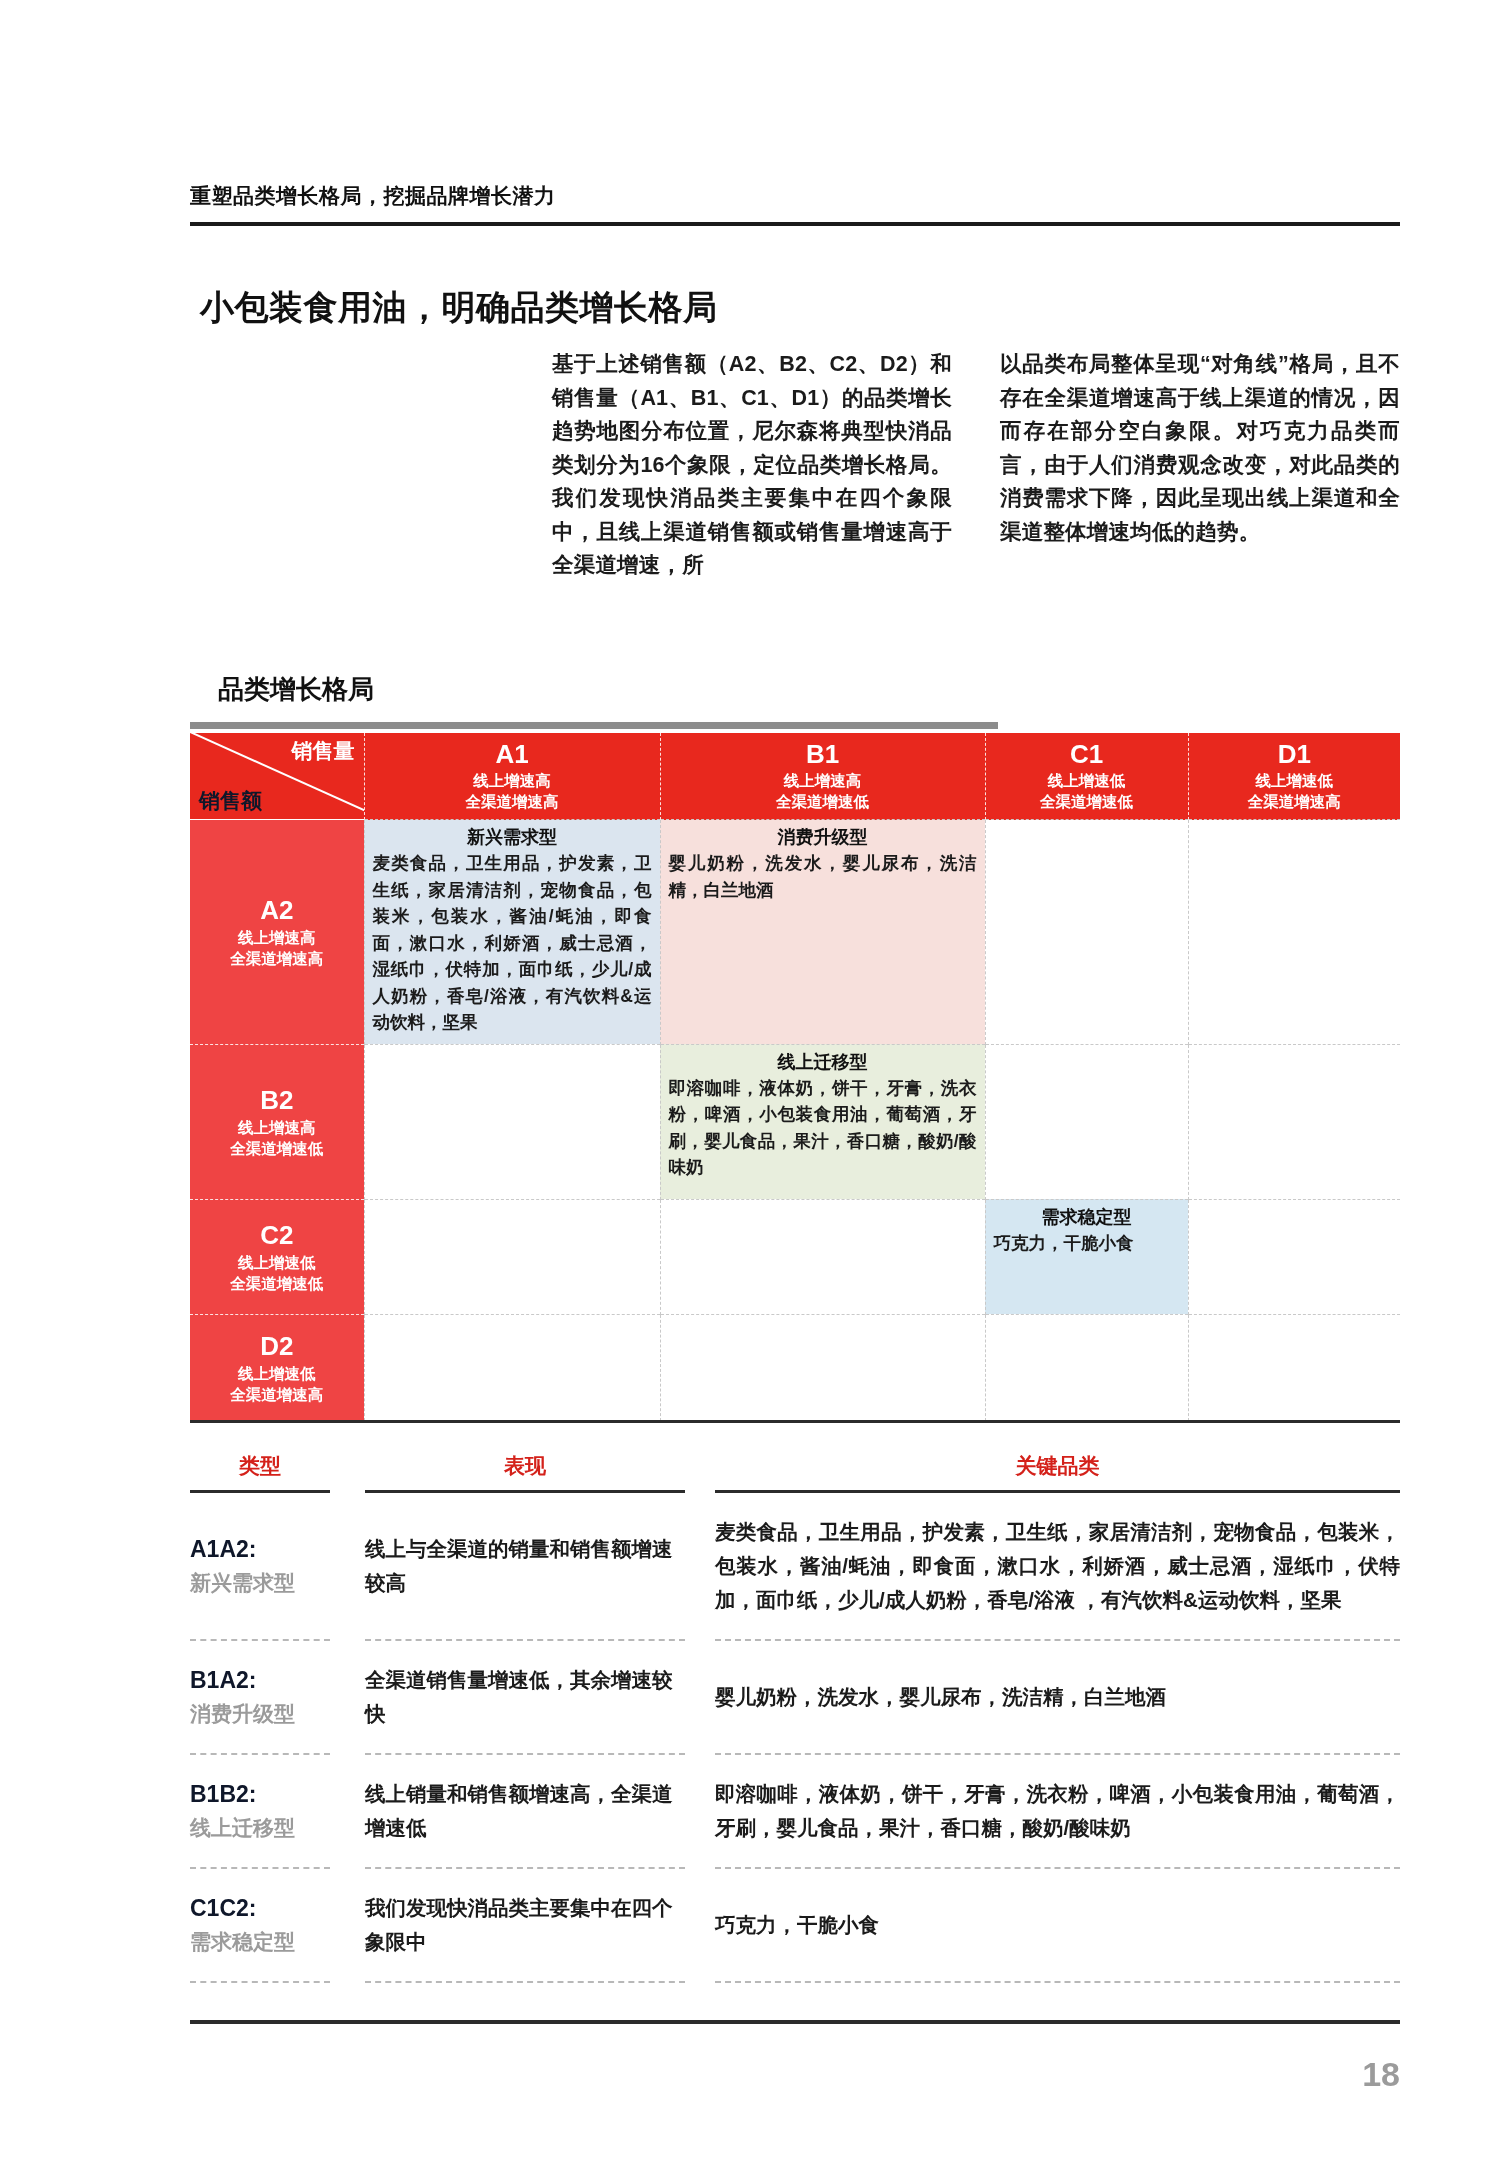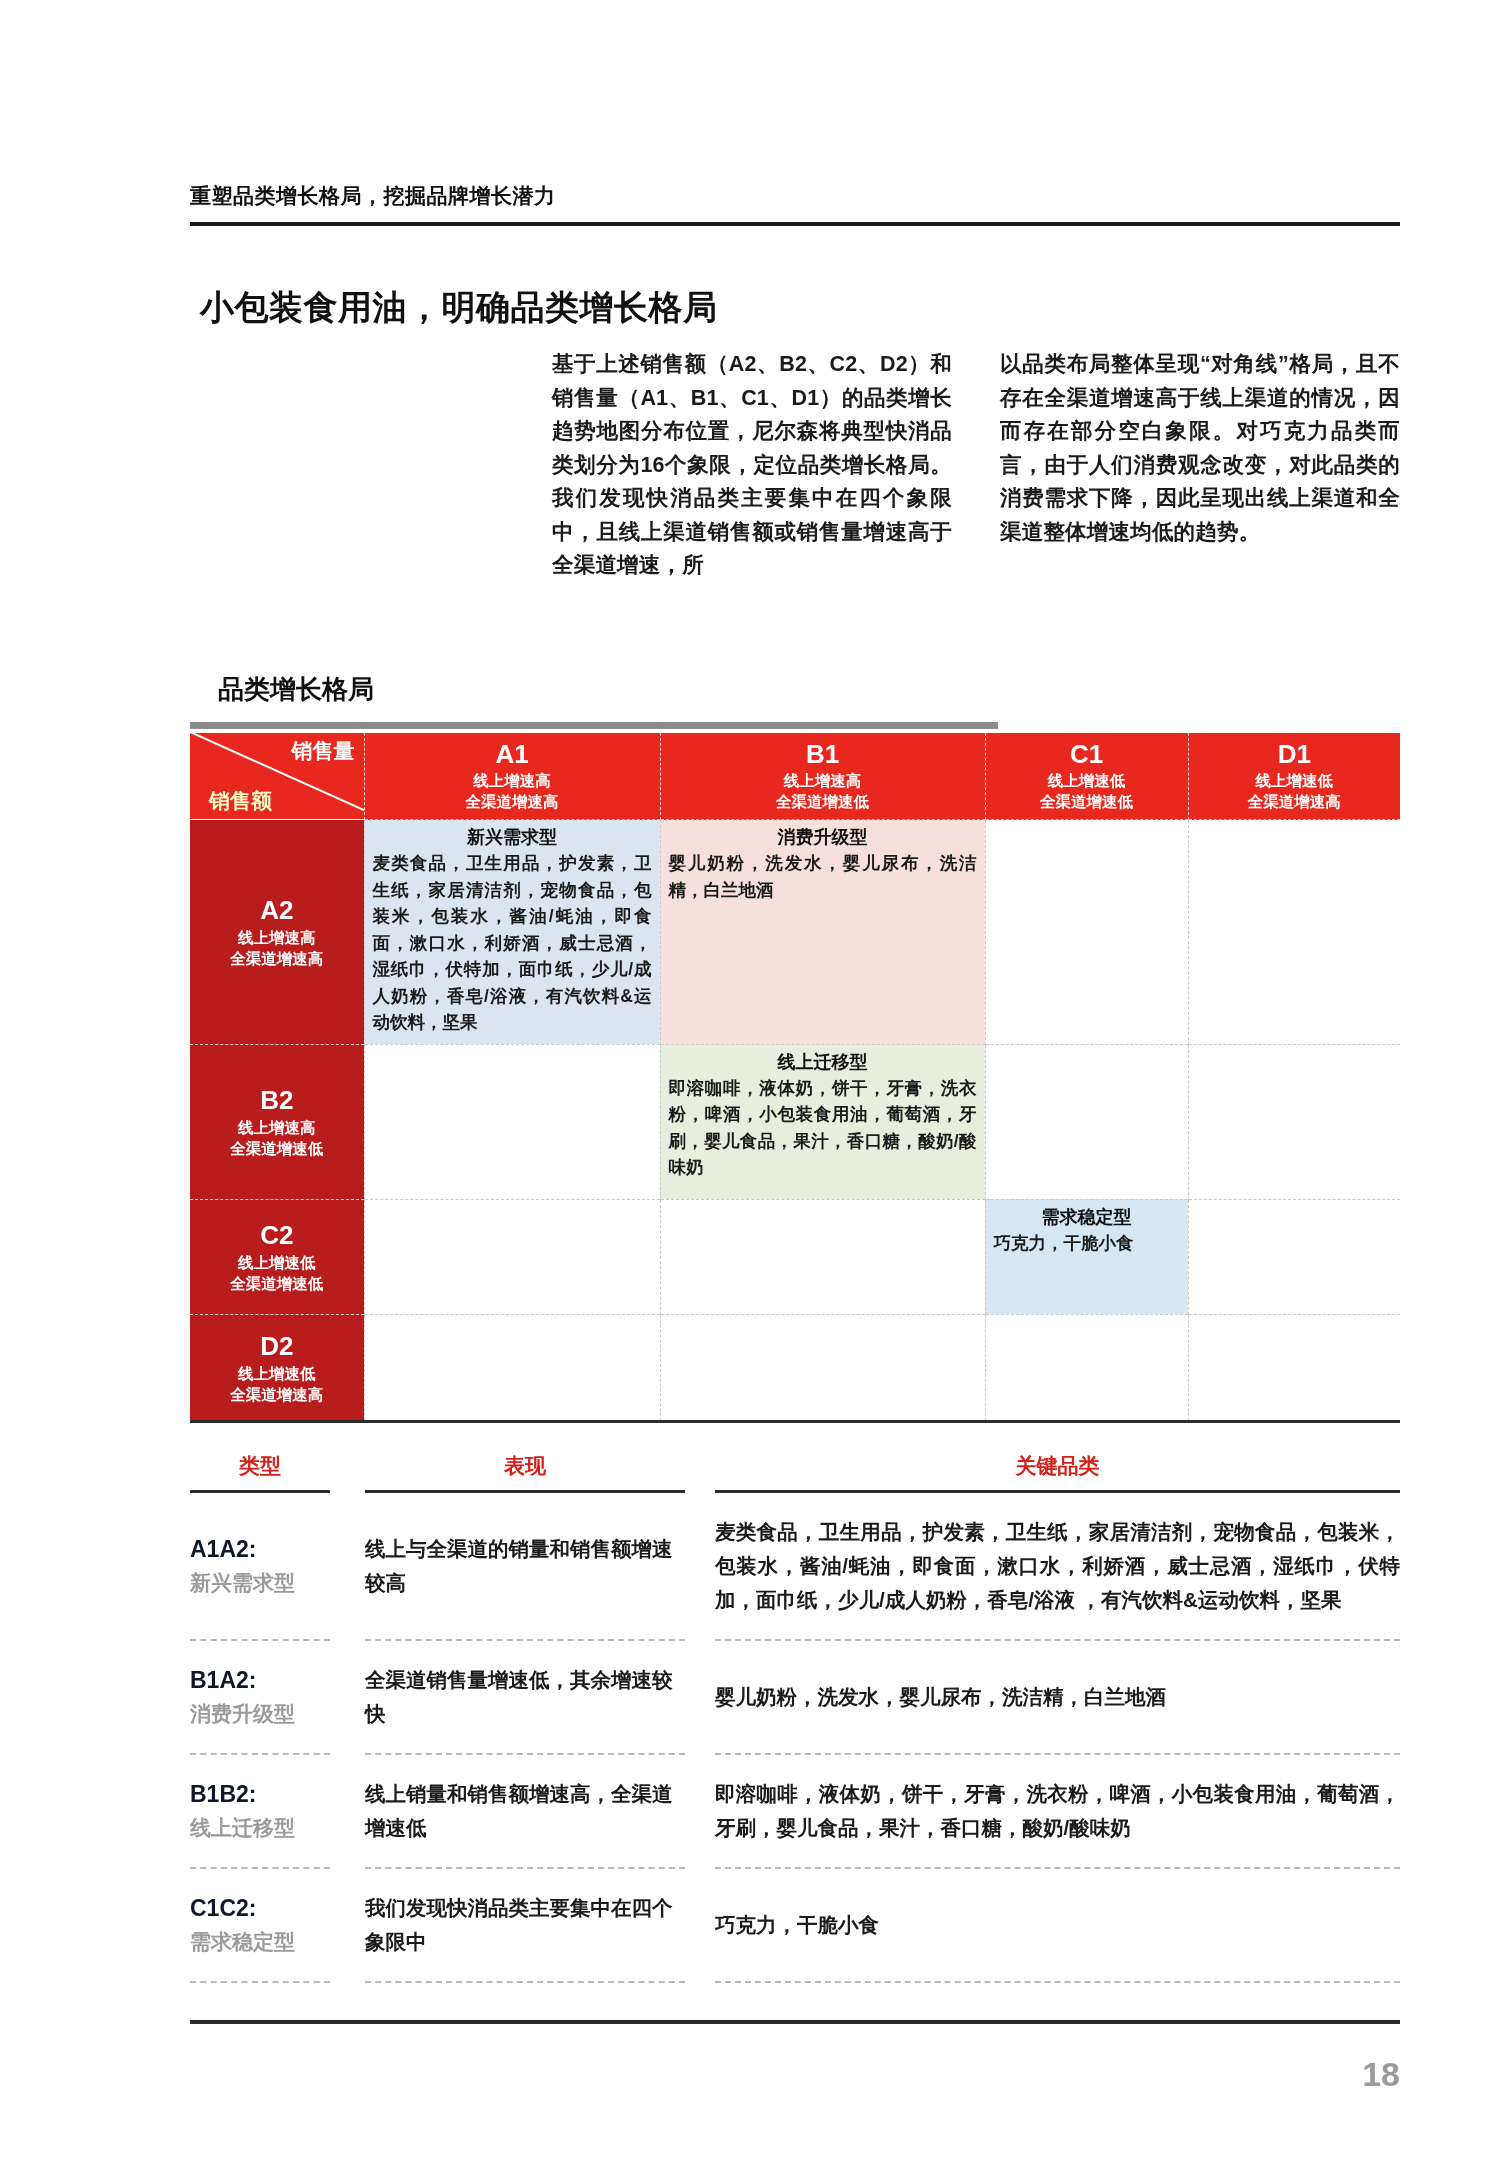--- a/index.html
+++ b/index.html
@@ -127,24 +127,23 @@
     right: 9px;
     top: 4px;
     color: #fff;
     font-weight: bold;
     font-size: 21px;
   }
   .mx-corner .lbl-bot {
     position: absolute;
     left: 9px;
     bottom: 4px;
-    color: #fef9c3;
+    color: #0f172a;
     font-weight: bold;
     font-size: 21px;
-    margin-left: 10px;
   }
 
   .mx-colhead {
     background: #e8281e;
     color: #fff;
     text-align: center;
     border-left: 1px dashed rgba(255,255,255,0.85);
     padding-top: 5px !important;
     padding-bottom: 6px !important;
   }
@@ -153,21 +152,21 @@
     font-weight: bold;
     line-height: 32px;
   }
   .mx-colhead .sub {
     font-size: 15.5px;
     font-weight: bold;
     line-height: 21px;
   }
 
   .mx-rowhead {
-    background: #b91c1c;
+    background: #ef4444;
     color: #fff;
     text-align: center;
     vertical-align: middle !important;
     border-top: 1px dashed rgba(255,255,255,0.85);
   }
   .mx-rowhead .code {
     font-size: 26px;
     font-weight: bold;
     line-height: 33px;
   }

